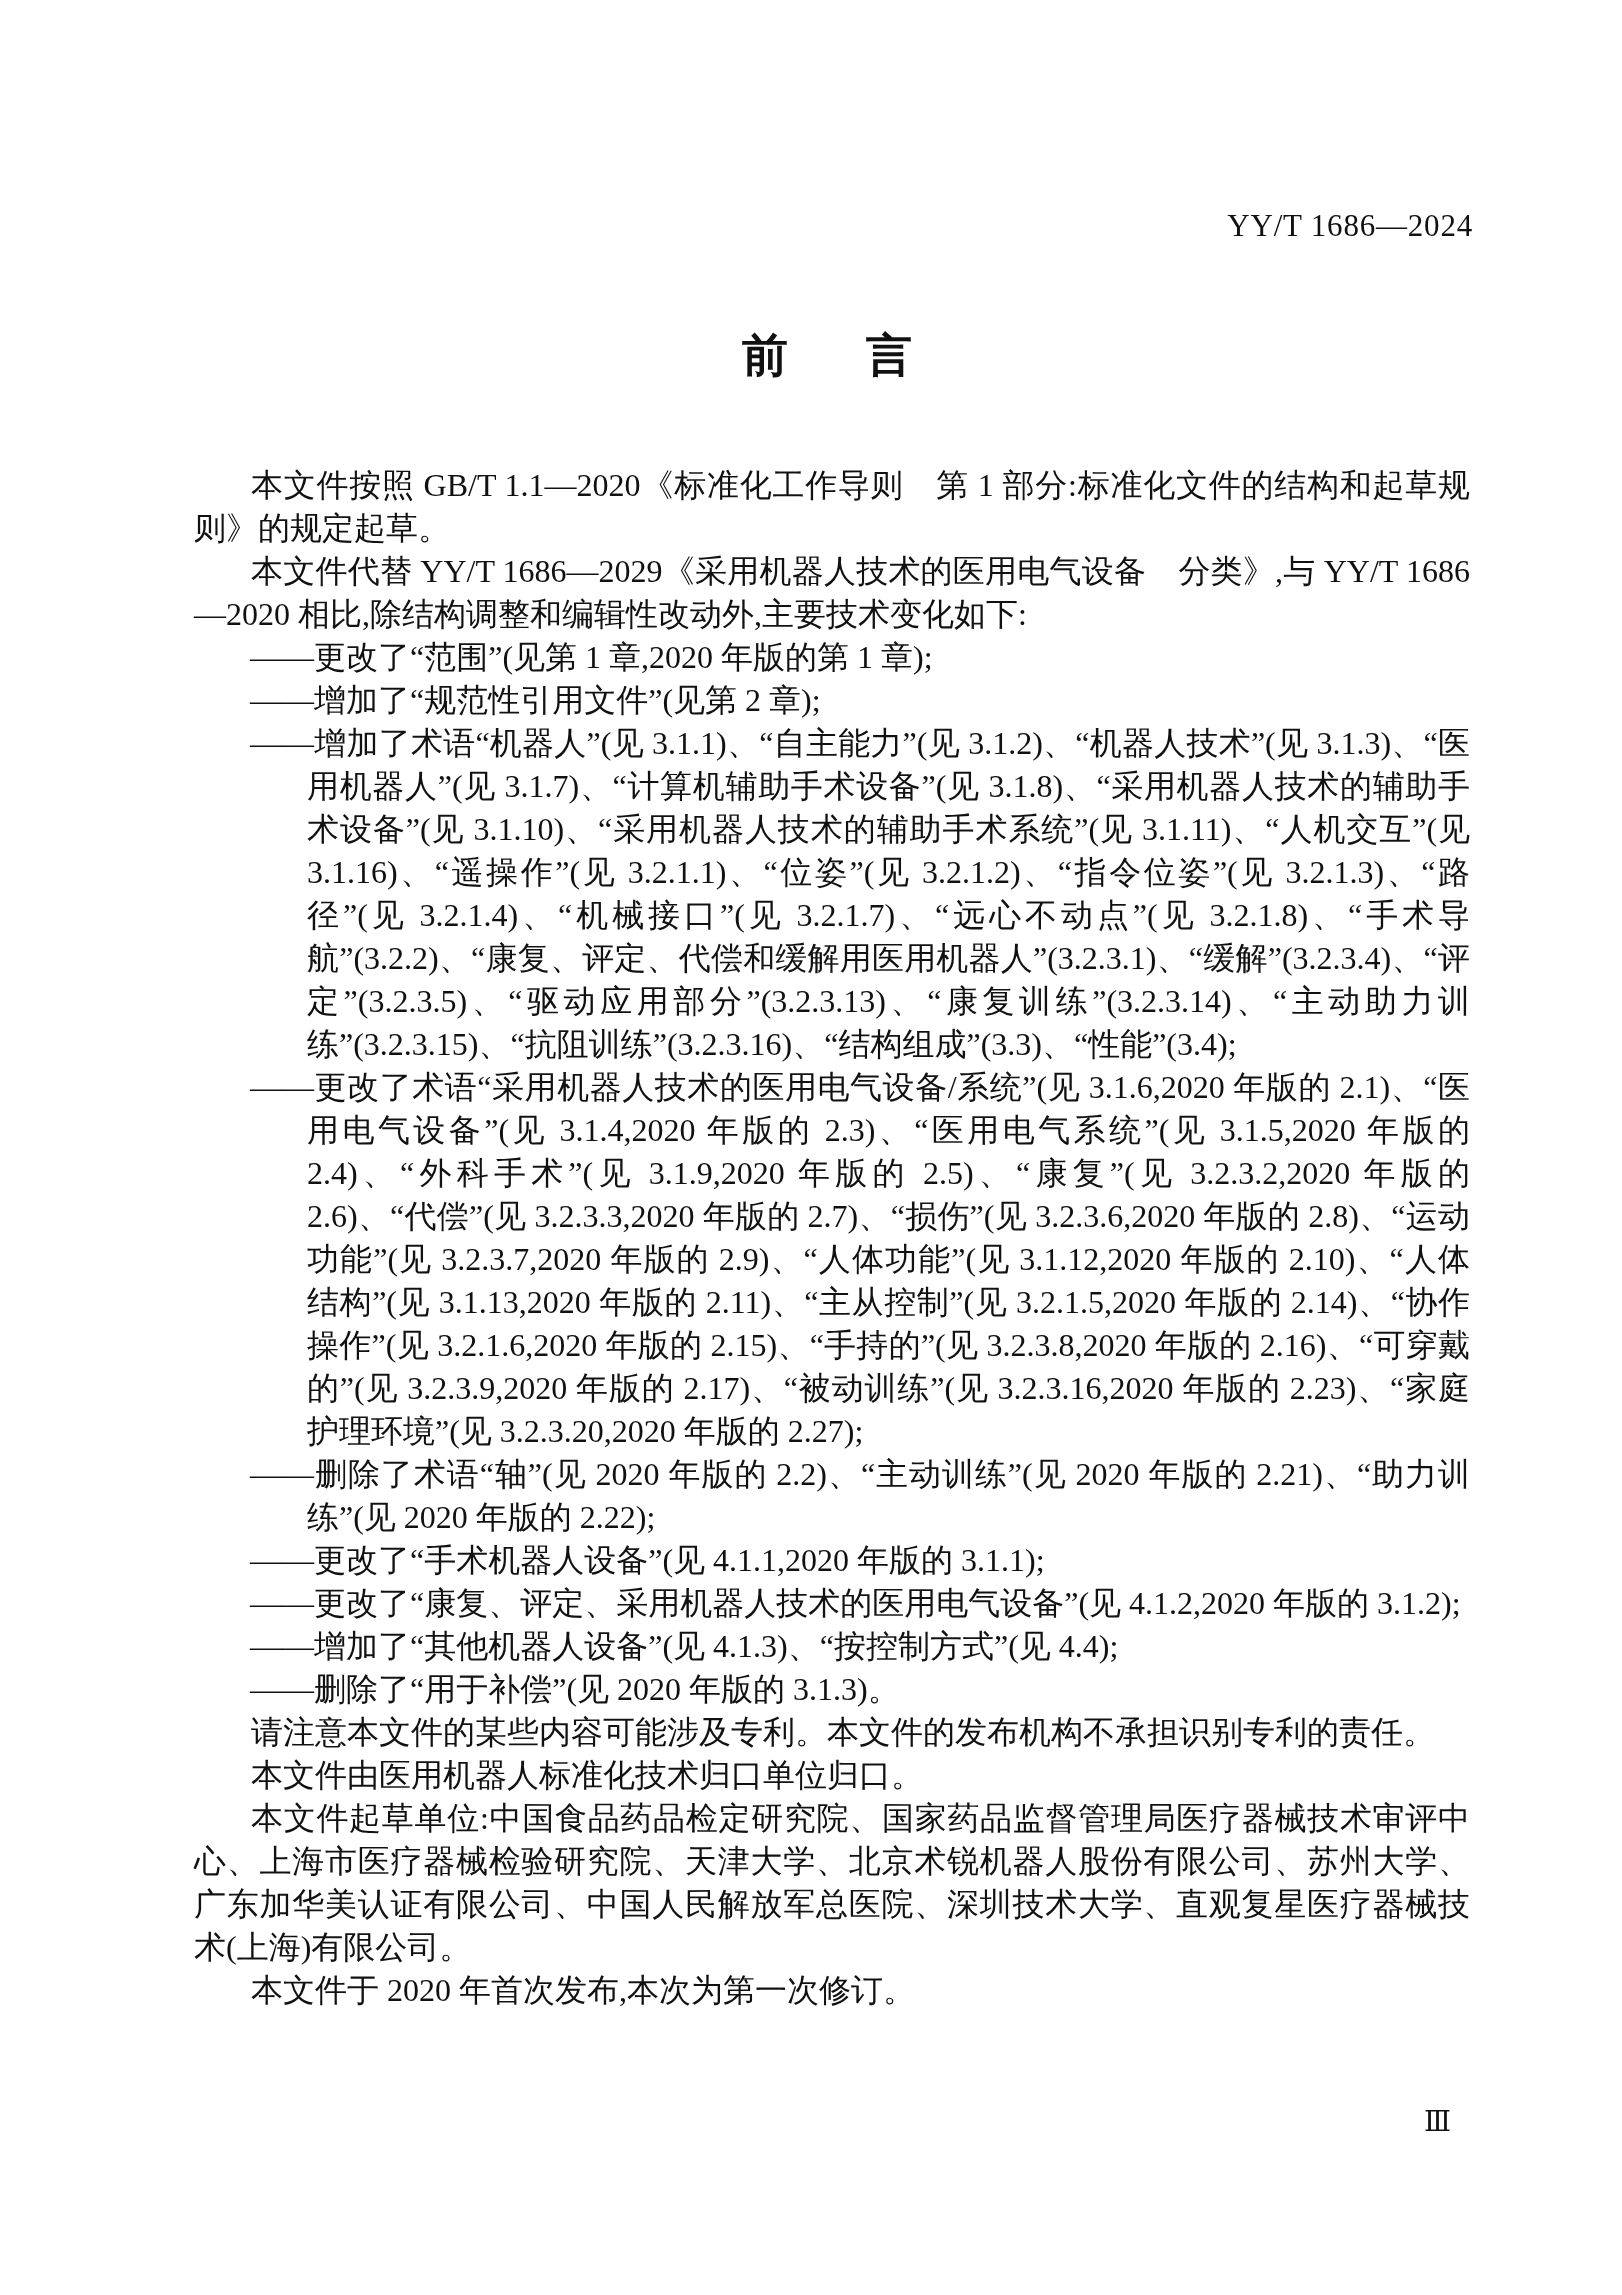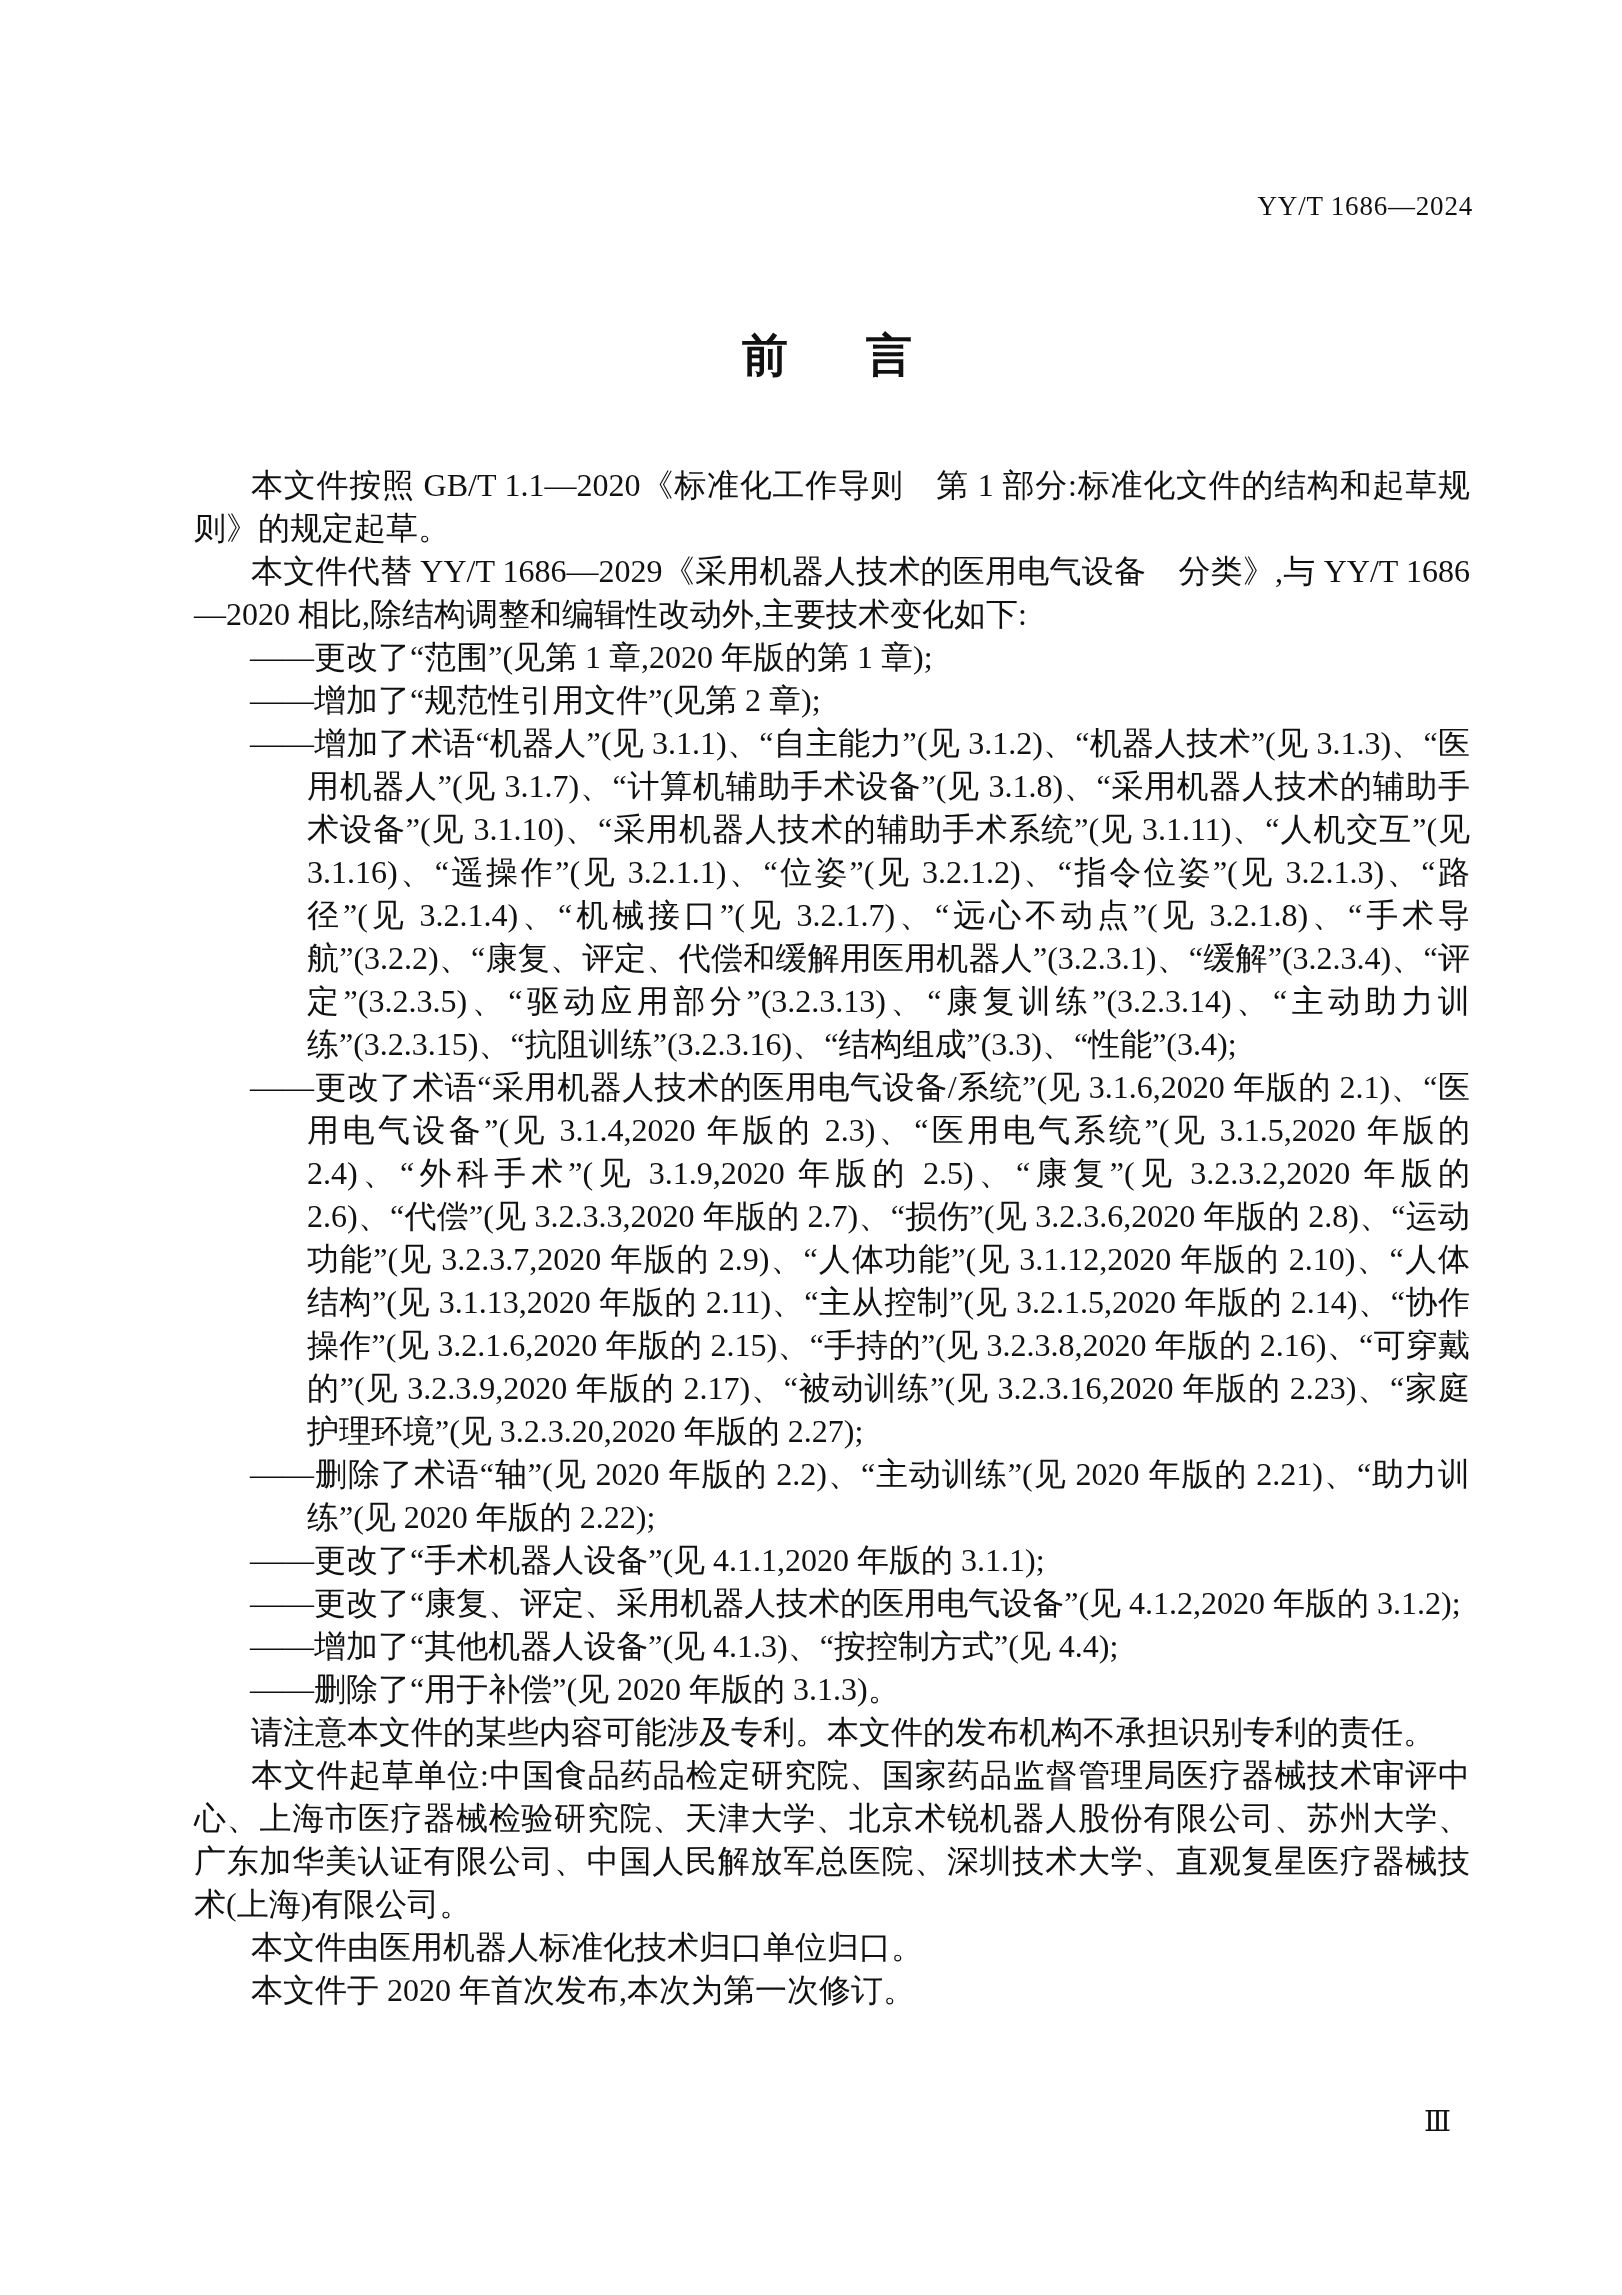--- a/index.html
+++ b/index.html
@@ -9,23 +9,23 @@
     width: 1623px;
     height: 2295px;
     margin: 0 auto;
     background: #ffffff;
     color: #111111;
     font-family: "Liberation Serif", "DejaVu Serif", serif;
     overflow: hidden;
   }
   .header-code {
     position: absolute;
-    top: 191px;
+    top: 208px;
     right: 150px;
-    font-size: 27px;
+    font-size: 31px;
     letter-spacing: 0.8px;
     white-space: nowrap;
   }
   .doc-title {
     position: absolute;
     top: 325px;
     left: 0;
     width: 100%;
     text-align: center;
     font-size: 46px;
@@ -94,23 +94,23 @@
 
     <div class="change-item">——更改了“康复、评定、采用机器人技术的医用电气设备”(见 4.1.2,2020 年版的 3.1.2);</div>
 
     <div class="change-item">——增加了“其他机器人设备”(见 4.1.3)、“按控制方式”(见 4.4);</div>
 
     <div class="change-item">——删除了“用于补偿”(见 2020 年版的 3.1.3)。</div>
 
     <p class="para-indent">请注意本文件的某些内容可能涉及专利。本文件的发布机构不承担识别专利的责任。</p>
 
 
+    <p class="para-indent">本文件由医用机器人标准化技术归口单位归口。</p>
+
     <p class="para-indent">本文件起草单位:中国食品药品检定研究院、国家药品监督管理局医疗器械技术审评中心、上海市医疗器械检验研究院、天津大学、北京术锐机器人股份有限公司、苏州大学、广东加华美认证有限公司、中国人民解放军总医院、深圳技术大学、直观复星医疗器械技术(上海)有限公司。</p>
-
-    <p class="para-indent">本文件由医用机器人标准化技术归口单位归口。</p>
 
 
     <p class="para-indent">本文件于 2020 年首次发布,本次为第一次修订。</p>
 
   </div>
 
   <div class="page-number">Ⅲ</div>
 
 </div>
 

